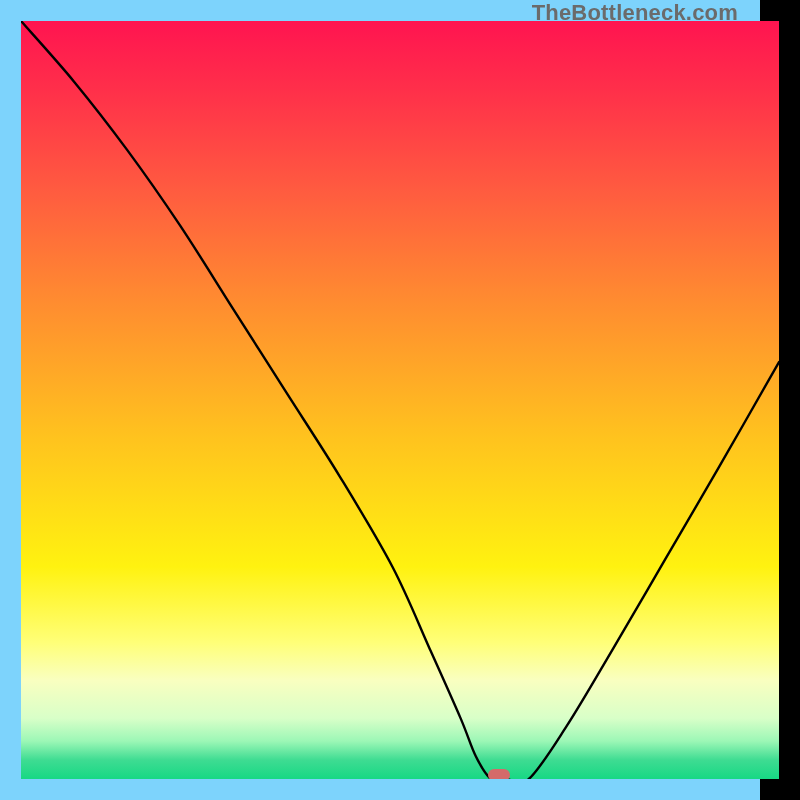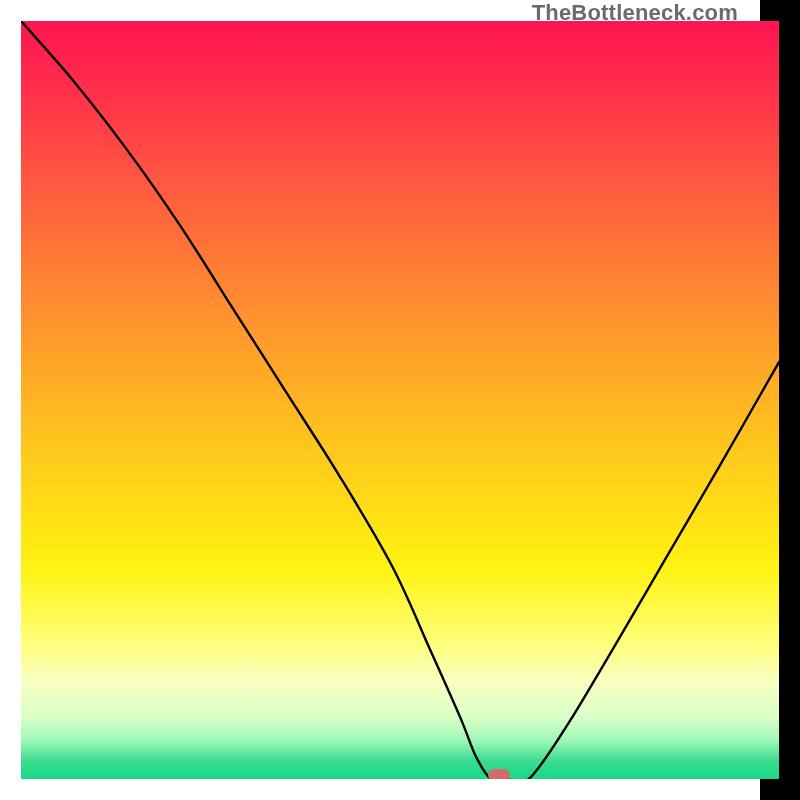--- a/index.html
+++ b/index.html
@@ -8,21 +8,21 @@
     width: 800px;
     height: 800px;
     overflow: hidden;
     background: #000;
     font-family: Arial, Helvetica, sans-serif;
   }
   .frame {
     position: relative;
     width: 760px;
     height: 800px;
-    background: #ffffff;
+    background: #7dd3fc;
     text-align: right;
   }
   .plot-area {
     position: absolute;
     left: 21px;
     top: 21px;
     width: 758px;
     height: 758px;
     overflow: hidden;
   }

